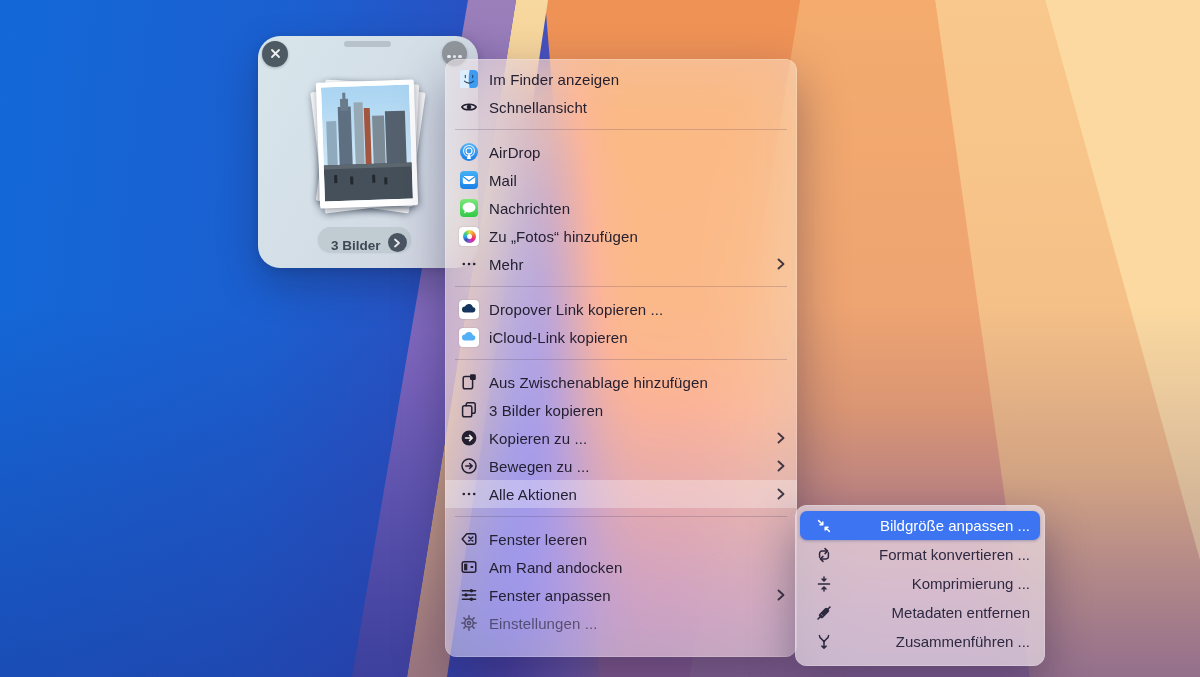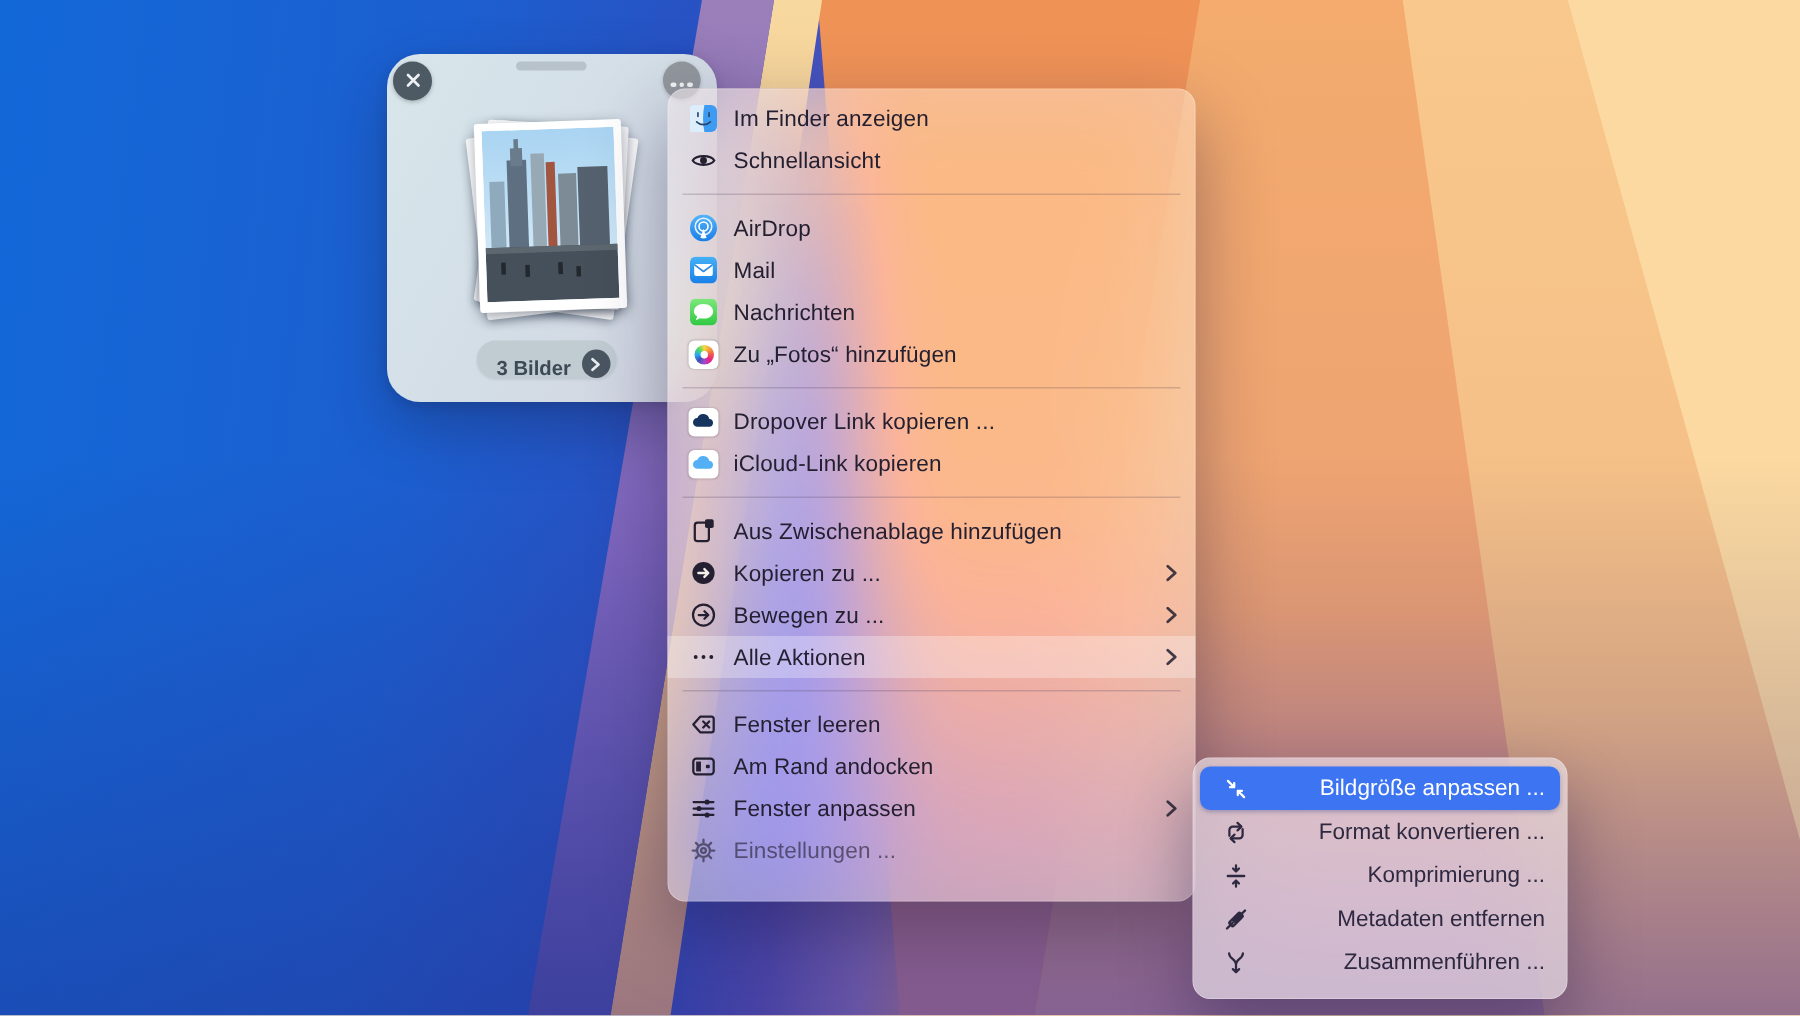--- a/index.html
+++ b/index.html
@@ -223,20 +223,36 @@
         </svg>
     </span>
     <span class="lbl">Nachrichten</span>
   </div>
   <div class="mrow">
     <span class="ic appicon photos-bg">
         <span class="pin"></span>
       </span>
     <span class="lbl">Zu „Fotos“ hinzufügen</span>
   </div>
+  <div class="mrow">
+    <span class="ic mono">
+      <svg width="18" height="18" viewBox="0 0 18 18">
+          <circle cx="3.8" cy="9" r="1.3" fill="currentColor"></circle>
+          <circle cx="9" cy="9" r="1.3" fill="currentColor"></circle>
+          <circle cx="14.2" cy="9" r="1.3" fill="currentColor"></circle>
+        </svg>
+    </span>
+    <span class="lbl">Mehr</span>
+    <span class="sp"></span>
+    <span class="chev">
+        <svg width="8" height="12" viewBox="0 0 8 12">
+          <path d="M1.5 1.5 L6.5 6 L1.5 10.5" stroke="currentColor" stroke-width="1.9" fill="none" stroke-linecap="round" stroke-linejoin="round"></path>
+        </svg>
+      </span>
+  </div>
 
   <div class="divider"></div>
 
   <div class="mrow">
     <span class="ic appicon cloudbox">
       <svg width="18" height="18" viewBox="0 0 18 18">
           <path d="M5 12.5 H12.6 A2.6 2.6 0 0 0 12.9 7.3 A4.2 4.2 0 0 0 4.9 6.6 A2.9 2.9 0 0 0 5 12.5 Z" fill="#16355e"></path>
         </svg>
     </span>
     <span class="lbl">Dropover Link kopieren ...</span>
@@ -253,20 +269,29 @@
   <div class="divider"></div>
 
   <div class="mrow">
     <span class="ic mono">
       <svg class="sv" width="18" height="18" viewBox="0 0 18 18">
           <rect x="3.2" y="3.4" width="9.4" height="12.4" rx="1.8"></rect>
           <rect x="10" y="1.2" width="5.8" height="5.8" rx="1.2" fill="currentColor" stroke="none"></rect>
         </svg>
     </span>
     <span class="lbl">Aus Zwischenablage hinzufügen</span>
+  </div>
+  <div class="mrow">
+    <span class="ic mono">
+      <svg class="sv" width="18" height="18" viewBox="0 0 18 18">
+          <rect x="2.6" y="4.8" width="9.2" height="11" rx="1.8"></rect>
+          <path d="M6.2 4.8 V3.6 a1.8 1.8 0 0 1 1.8-1.8 h5.4 a1.8 1.8 0 0 1 1.8 1.8 v6.8 a1.8 1.8 0 0 1-1.8 1.8 h-1.2"></path>
+        </svg>
+    </span>
+    <span class="lbl">3 Bilder kopieren</span>
   </div>
   <div class="mrow">
     <span class="ic mono">
       <svg width="18" height="18" viewBox="0 0 18 18">
           <circle cx="9" cy="9" r="7.4" fill="currentColor"></circle>
           <path d="M5.6 9 H12 M9.6 6.4 L12.2 9 L9.6 11.6" stroke="#f5efec" stroke-width="1.6" fill="none" stroke-linecap="round" stroke-linejoin="round"></path>
         </svg>
     </span>
     <span class="lbl">Kopieren zu ...</span>
     <span class="sp"></span>

